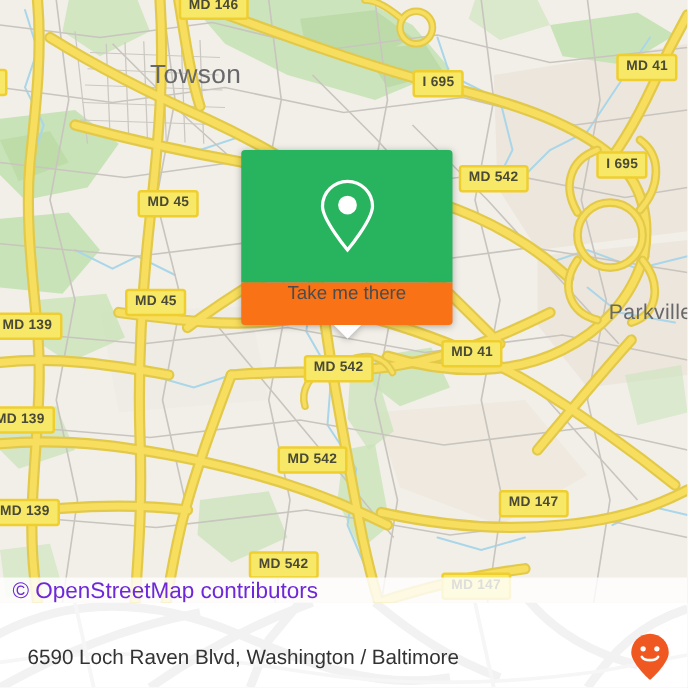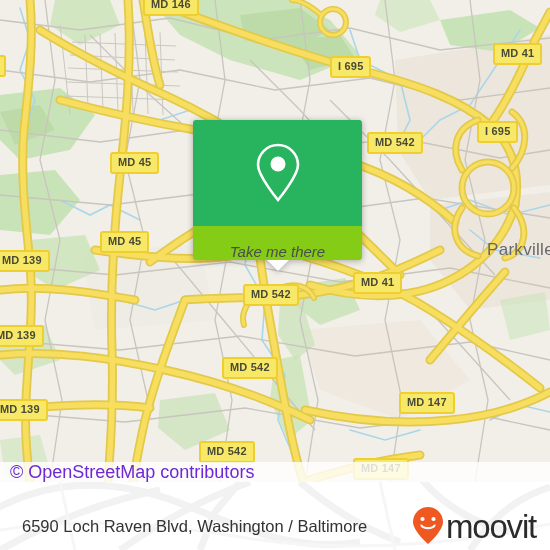--- a/index.html
+++ b/index.html
@@ -52,23 +52,23 @@
     filter:drop-shadow(0 1px 3px rgba(0,0,0,0.30));
   }
   #callout-head {
     width:100%; height:106px;
     background:#28B45E;
     border-radius:3px 3px 0 0;
     display:flex; align-items:center; justify-content:center;
   }
   #callout-body {
     width:100%; height:34px;
-    background:#84cc16;
+    background:#f97316;
     border-radius:0 0 3px 3px;
-    display:flex; align-items:flex-end; justify-content:center;font-style:italic;
+    display:flex; align-items:flex-start; justify-content:center;
   }
   #callout-body span {
     color:#4C4C4C; font-size:15px;
     font-family:"Liberation Sans", sans-serif;
   }
   #callout-tail {
     position:absolute;
     left:50%; top:140px;
     margin-left:-11px;
     width:0; height:0;
@@ -294,20 +294,21 @@
     <g stroke="#E2C94A" fill="none" stroke-width="6" stroke-linecap="round">
       <path d="M262,292 C248,300 240,312 244,325"></path>
       <path d="M280,288 C295,282 308,286 314,298"></path>
     </g>
     <g stroke="#F7DE5E" fill="none" stroke-width="3" stroke-linecap="round">
       <path d="M262,292 C248,300 240,312 244,325"></path>
       <path d="M280,288 C295,282 308,286 314,298"></path>
     </g>
   </svg>
 
+  <div class="city-label" style="left:120px; top:48px;">Towson</div>
   <div class="city-label small" style="left:487px; top:240px;">Parkville</div>
 
   <div class="shield" style="left:143px; top:-6px;">MD 146</div>
   <div class="shield" style="left:330px; top:56px;">I 695</div>
   <div class="shield" style="left:493px; top:43px;">MD 41</div>
   <div class="shield" style="left:477px; top:121px;">I 695</div>
   <div class="shield" style="left:367px; top:132px;">MD 542</div>
   <div class="shield" style="left:110px; top:152px;">MD 45</div>
   <div class="shield" style="left:100px; top:231px;">MD 45</div>
   <div class="shield" style="left:-6px; top:250px;">MD 139</div>
@@ -358,16 +359,15 @@
   </svg>
   <div id="footer-inner">
     <div id="footer-address">6590 Loch Raven Blvd, Washington / Baltimore</div>
     <div id="moovit-logo">
       <svg width="32" height="40" viewBox="0 0 32 40">
         <path d="M16 1 C7.7 1 1 7.7 1 16 C1 25 16 38 16 38 C16 38 31 25 31 16 C31 7.7 24.3 1 16 1 Z" fill="#F05822"></path>
         <circle cx="10.5" cy="13" r="2.1" fill="#ffffff"></circle>
         <circle cx="21.5" cy="13" r="2.1" fill="#ffffff"></circle>
         <path d="M9.5 19.5 C11.5 23 20.5 23 22.5 19.5" fill="none" stroke="#ffffff" stroke-width="2.1" stroke-linecap="round"></path>
       </svg>
-      <span id="moovit-word">moovit</span>
     </div>
   </div>
 </div>
 
 </body></html>

